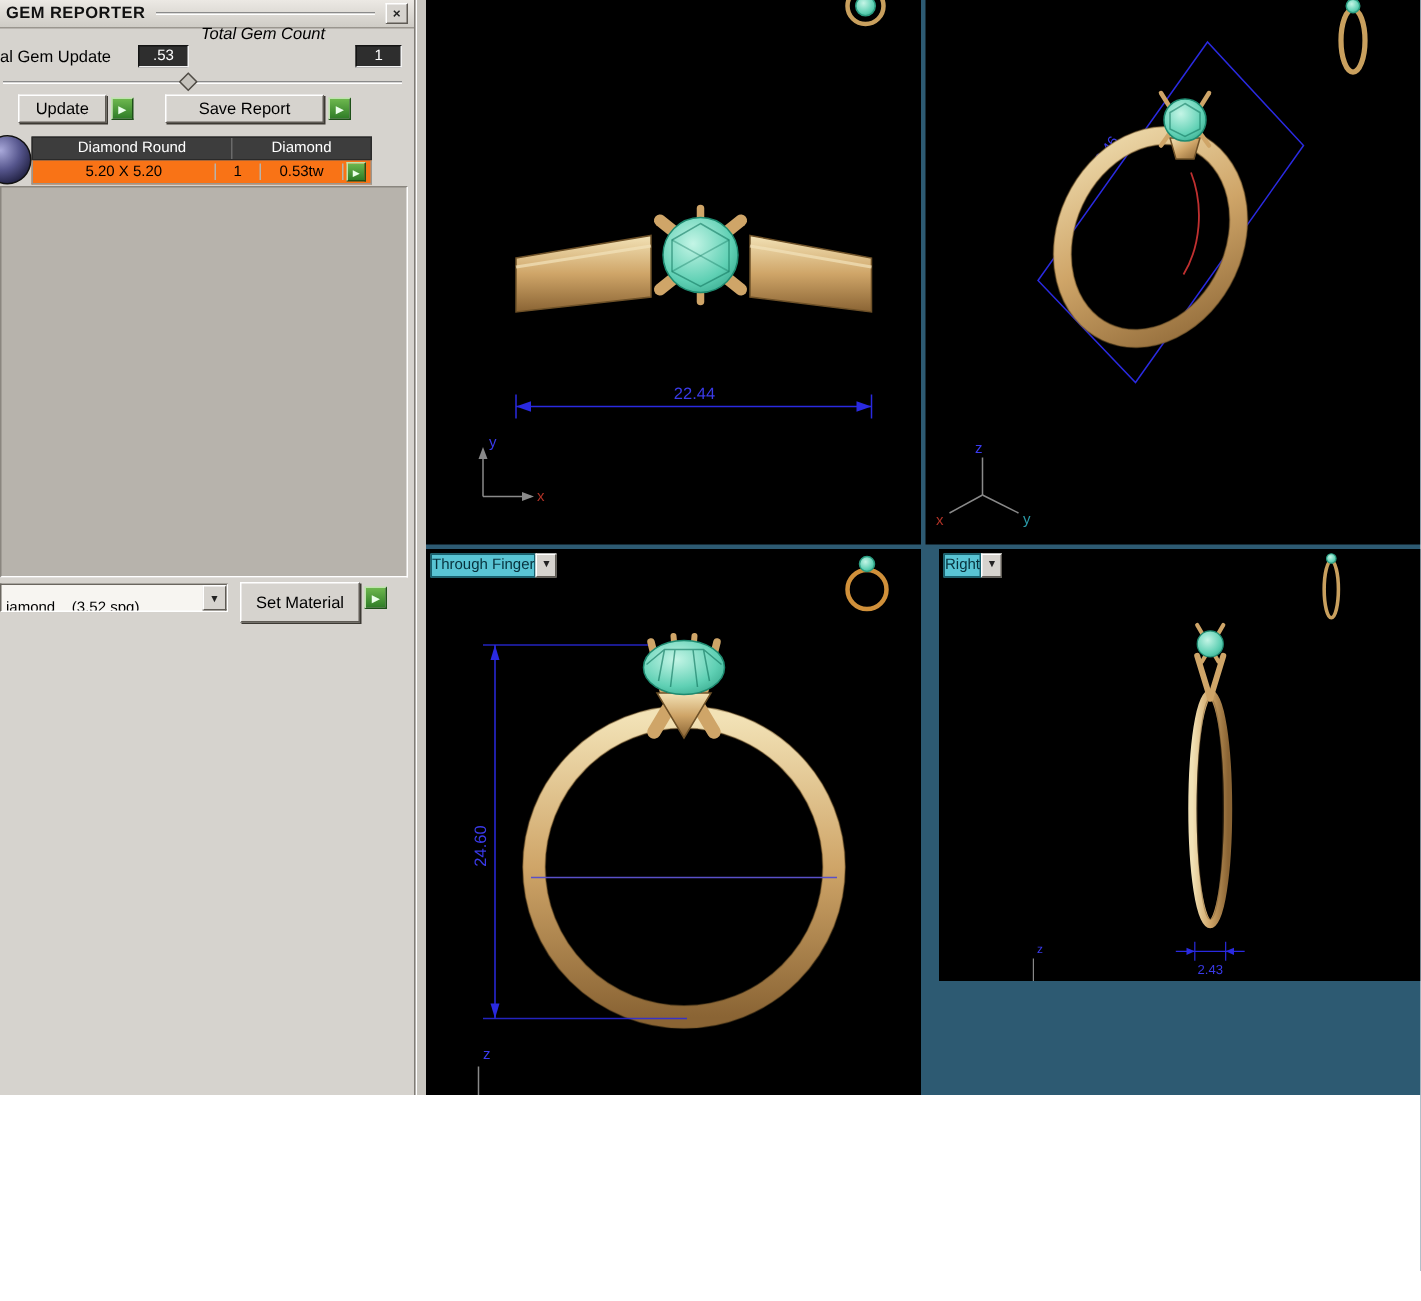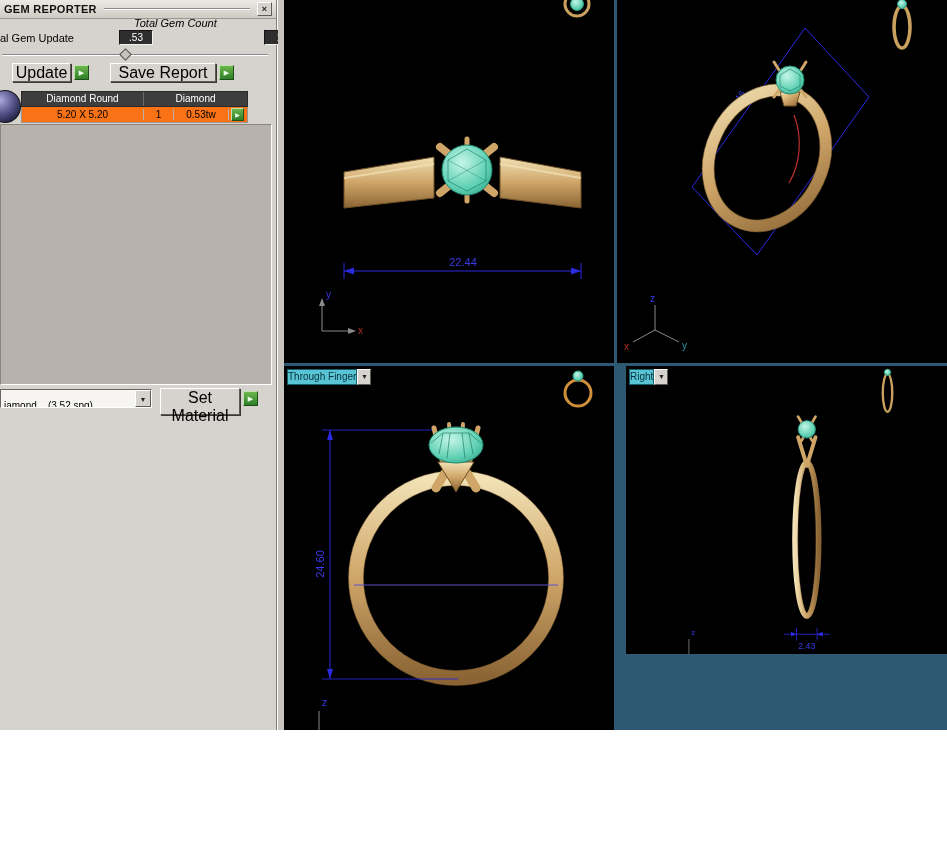--- a/index.html
+++ b/index.html
@@ -14,44 +14,44 @@
               background:linear-gradient(#ece9e4,#cfccc6); border-bottom:1px solid #9a968f; }
   .title { font-size:11px; font-weight:bold; color:#111; letter-spacing:.3px; white-space:nowrap; }
   .title-groove { flex:1; height:2px; margin:0 7px;
                   border-top:1px solid #8a8a8a; border-bottom:1px solid #ffffff; }
   .close-btn { width:15px; height:14px; font-size:9px; font-weight:bold; line-height:11px;
                background:#d6d3ce; border:1px solid; border-color:#fff #5f5b55 #5f5b55 #fff;
                color:#222; cursor:pointer; padding:0; }
   .lbl { position:absolute; font-size:11px; color:#000; white-space:nowrap; }
   .dark-box { position:absolute; height:15px; background:#2e2e2e; color:#fff;
               border:1px solid; border-color:#141414 #f2f2f2 #f2f2f2 #141414;
-              font-size:10px; text-align:center; font-family:"Liberation Sans",sans-serif;margin-left:27px; }
+              font-size:10px; text-align:center; font-family:"Liberation Sans",sans-serif; }
   .slider { position:absolute; left:2px; top:48px; width:266px; height:13px; }
   .slider .groove { position:absolute; left:0; right:0; top:6px; height:2px;
                     border-top:1px solid #8a8a8a; border-bottom:1px solid #fff; }
   .slider .thumb { position:absolute; left:119px; top:2px; width:9px; height:9px;
                    background:#c6c3bd; border:1px solid #4f4b45; transform:rotate(45deg); }
-  .win-btn { position:absolute; height:19px; font-size:16px; color:#000;
+  .win-btn { position:absolute; height:19px; font-size:11px; color:#000;
              background:#d6d3ce; border:1px solid; border-color:#fff #5f5b55 #5f5b55 #fff;
              box-shadow:1px 1px 0 #3c3933; cursor:pointer; font-family:"Liberation Sans",sans-serif; }
   .green-btn { position:absolute; width:15px; height:15px; padding:0;
                background:linear-gradient(#6db74e,#2f7d27); color:#eaffea; font-size:7px;
                border:1px solid; border-color:#bfe3ae #1d4f18 #1d4f18 #bfe3ae;
                display:flex; align-items:center; justify-content:center; cursor:pointer; }
   .green-btn.sm { width:13px; height:13px; font-size:6px; position:static; margin-left:2px; }
 
   .gem-table { position:absolute; left:0; top:91px; width:248px; height:32px; }
   .gem-thumb { position:absolute; left:-11px; top:-1px; width:32px; height:33px; border-radius:50%;
                background:radial-gradient(circle at 35% 30%, #a9a9da, #55558c 45%, #1a1a38 85%);
                border:1px solid #111; }
   .tbl { margin-left:21px; }
   .tbl-head { display:flex; height:16px; background:#3d3d3d; color:#fff;
               border:1px solid #2a2a2a; }
   .th { font-size:10px; text-align:center; line-height:14px; border-right:1px solid #6a6a6a; }
-  .th.c1 { width:122px; } .th.c2 { flex:1; border-right:none; }
+  .th.c1 { width:133px; } .th.c2 { flex:1; border-right:none; }
   .tbl-row { display:flex; height:16px; background:#f97316; align-items:center;
              border:1px solid #9a968f; border-top:none; }
   .td { font-size:10px; text-align:center; color:#000; border-right:1px solid #b7b3ac; }
   .td.c1 { width:122px; } .td.cc { width:30px; } .td.cw { width:55px; }
 
   .list-area { position:absolute; left:0; top:124px; width:272px; height:261px;
                background:#b7b3ac; border:1px solid; border-color:#8a867f #fff #fff #8a867f; }
 
   .combo { position:absolute; left:0; top:389px; width:152px; height:19px; display:flex;
            background:#f7f5f1; border:1px solid; border-color:#6a665f #fff #fff #6a665f; }

